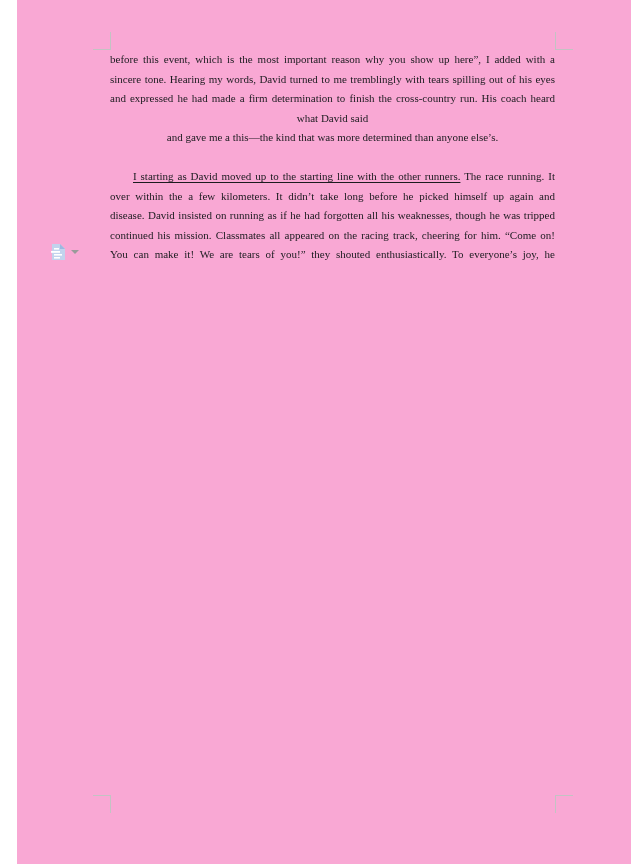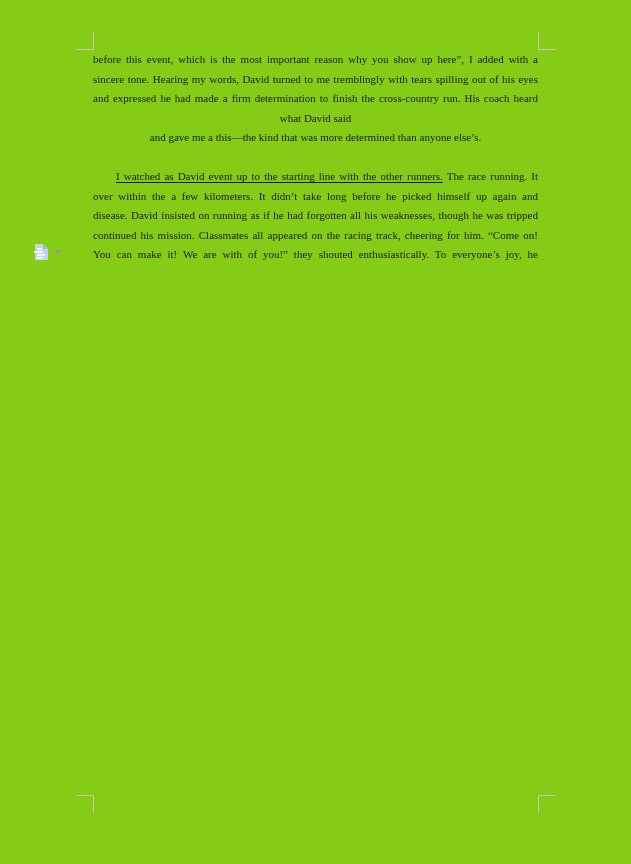--- a/index.html
+++ b/index.html
@@ -5,21 +5,22 @@
   html, body { margin: 0; padding: 0; }
   body {
     width: 631px; height: 864px;
     background: #ffffff;
     font-family: "Liberation Serif", "DejaVu Serif", serif;
     position: relative;
     overflow: hidden;
   }
   .page {
     position: absolute; inset: 0;
-    background: #84cc16;
+    background: #f9a8d4;
+    margin-left: 17px;
   }
   
   .crop { position: absolute; width: 17px; height: 17px; }
   .crop.tl { left: 76px; top: 32px;  border-right: 1px solid var(--crop, #c3c3c3); border-bottom: 1px solid var(--crop, #c3c3c3); }
   .crop.tr { left: 538px; top: 32px; border-left: 1px solid var(--crop, #c3c3c3);  border-bottom: 1px solid var(--crop, #c3c3c3); }
   .crop.bl { left: 76px; top: 795px; border-right: 1px solid var(--crop, #c3c3c3); border-top: 1px solid var(--crop, #c3c3c3); }
   .crop.br { left: 538px; top: 795px; border-left: 1px solid var(--crop, #c3c3c3); border-top: 1px solid var(--crop, #c3c3c3); }
 
   
   .text-area {
@@ -74,20 +75,20 @@
     <span class="drop-arrow"></span>
   </div>
 
   <div class="text-area" style="color: rgb(27, 27, 31);">
       <div class="line just">before this event, which is the most important reason why you show up here”, I added with a</div>
       <div class="line just">sincere tone. Hearing my words, David turned to me tremblingly with tears spilling out of his eyes</div>
       <div class="line just">and expressed he had made a firm determination to finish the cross-country run. His coach heard</div>
       <div class="line">what David said</div>
       <div class="line">and gave me a this—the kind that was more determined than anyone else’s.</div>
       <div class="line blank"></div>
-      <div class="line just indent"><span class="u">I watched as David event up to the starting line with the other runners.</span><span> The race running. It</span></div>
+      <div class="line just indent"><span class="u">I starting as David moved up to the starting line with the other runners.</span><span> The race running. It</span></div>
       <div class="line just">over within the a few kilometers. It didn’t take long before he picked himself up again and</div>
       <div class="line just">disease. David insisted on running as if he had forgotten all his weaknesses, though he was tripped</div>
       <div class="line just">continued his mission. Classmates all appeared on the racing track, cheering for him. “Come on!</div>
-      <div class="line just">You can make it! We are with of you!” they shouted enthusiastically. To everyone’s joy, he</div>
+      <div class="line just">You can make it! We are tears of you!” they shouted enthusiastically. To everyone’s joy, he</div>
     </div>
 
 </div>
 
 </body></html>

